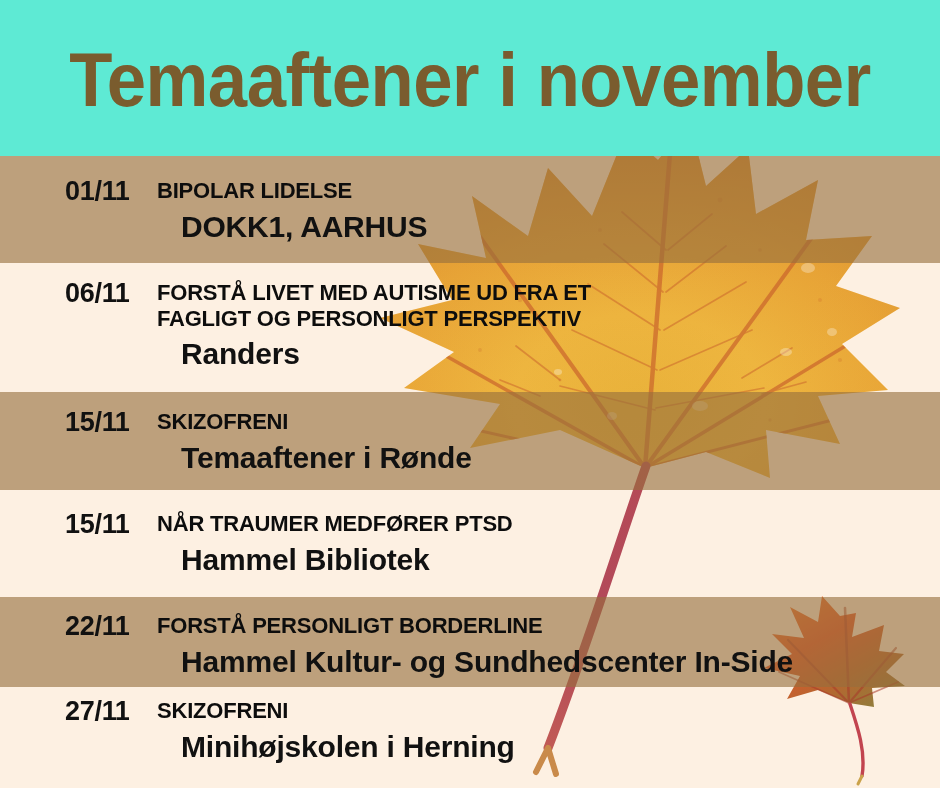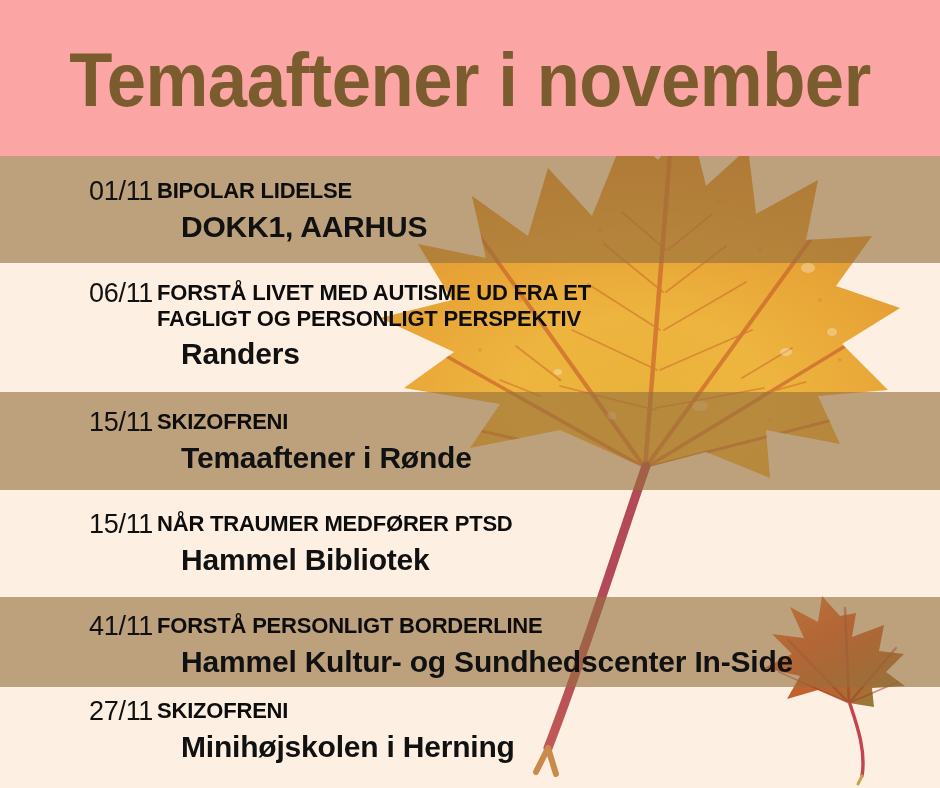--- a/index.html
+++ b/index.html
@@ -10,21 +10,21 @@
     position:relative;
   }
   #poster{
     position:absolute;inset:0;width:940px;height:788px;overflow:hidden;
     background:#ffffff;
   }
 
   
   .header{
     position:absolute;left:0;top:0;width:940px;height:156px;
-    background:#fca5a5;
+    background:#5eead4;
     display:flex;align-items:center;justify-content:center;
     z-index:6;
   }
   .header-title{
     font-family:"Liberation Sans", sans-serif;
     font-weight:700;
     font-size:76px;
     line-height:1;
     letter-spacing:-0.5px;
     color:#7a5c2e;
@@ -61,23 +61,23 @@
   }
   .row{
     position:absolute;left:0;width:940px;
     display:flex;
     align-items:flex-start;
   }
   .row-date{
     width:157px;
     flex:0 0 157px;
     text-align:left;
-    padding-left:89px;
+    padding-left:65px;
     box-sizing:border-box;
-    font-weight:400;
+    font-weight:700;
     font-size:27px;
     line-height:1;
     color:#111111;
     letter-spacing:-0.3px;
     white-space:nowrap;
   }
   .row-main{
     flex:1 1 auto;
     min-width:0;
   }
@@ -268,21 +268,21 @@
 
     <div class="row" style="top:511px;">
       <div class="row-date">15/11</div>
       <div class="row-main">
         <div class="row-title">NÅR TRAUMER MEDFØRER PTSD</div>
         <div class="row-venue">Hammel Bibliotek</div>
       </div>
     </div>
 
     <div class="row" style="top:613px;">
-      <div class="row-date">41/11</div>
+      <div class="row-date">22/11</div>
       <div class="row-main">
         <div class="row-title">FORSTÅ PERSONLIGT BORDERLINE</div>
         <div class="row-venue">Hammel Kultur- og Sundhedscenter In-Side</div>
       </div>
     </div>
 
     <div class="row" style="top:698px;">
       <div class="row-date">27/11</div>
       <div class="row-main">
         <div class="row-title">SKIZOFRENI</div>

